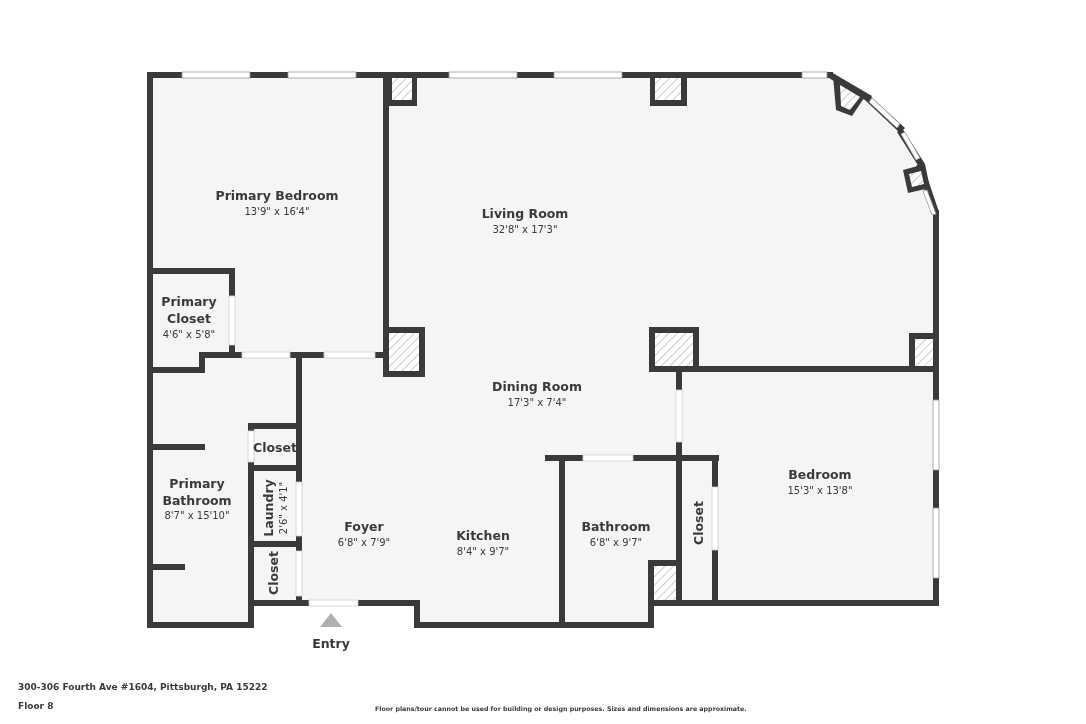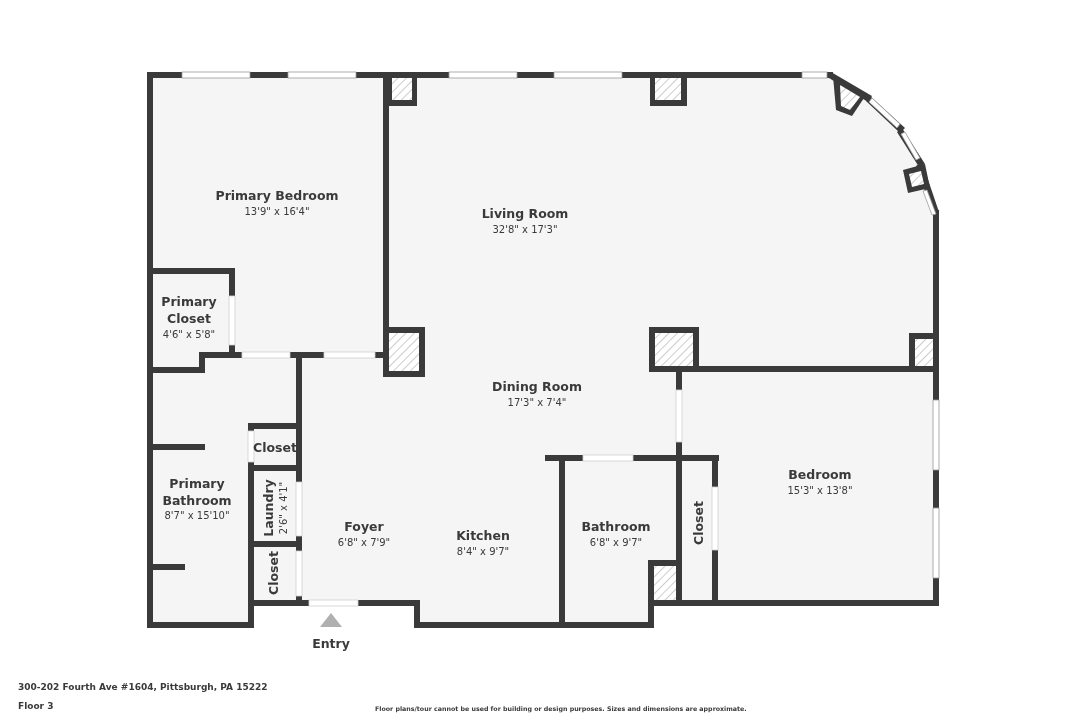--- a/index.html
+++ b/index.html
@@ -183,15 +183,15 @@
   </g>
   <g>
     <text class="room-name" transform="translate(703,523) rotate(-90)" text-anchor="middle">Closet</text>
   </g>
   <g>
     <text class="room-name" x="820" y="479" text-anchor="middle">Bedroom</text>
     <text class="room-dim" x="820" y="494" text-anchor="middle">15'3" x 13'8"</text>
   </g>
 </svg>
 
-<div class="footer-address">300-202 Fourth Ave #1604, Pittsburgh, PA 15222</div>
-<div class="footer-floor">Floor 3</div>
+<div class="footer-address">300-306 Fourth Ave #1604, Pittsburgh, PA 15222</div>
+<div class="footer-floor">Floor 8</div>
 <div class="footer-disclaimer">Floor plans/tour cannot be used for building or design purposes. Sizes and dimensions are approximate.</div>
 
 </body></html>

